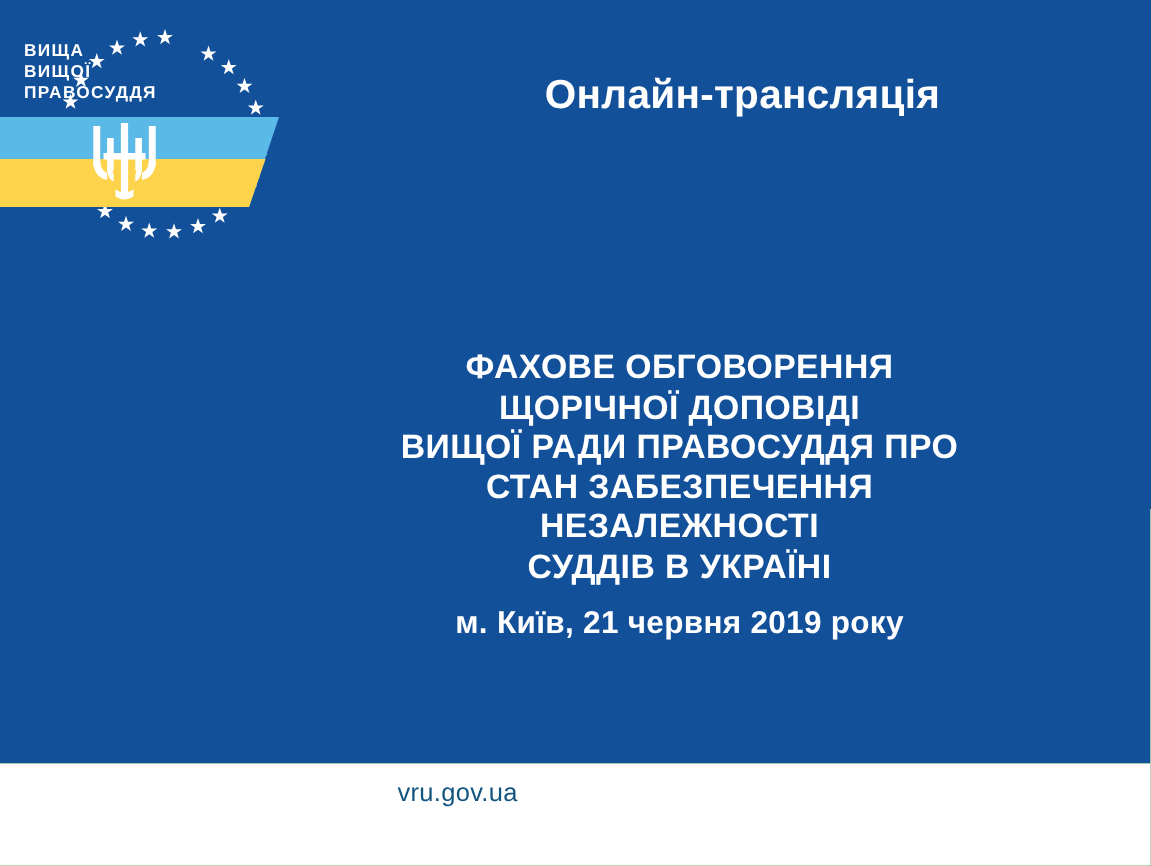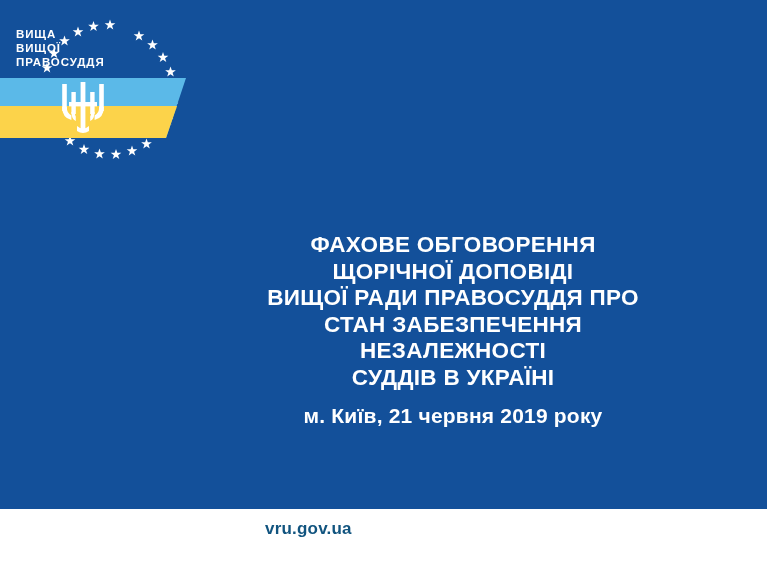--- a/index.html
+++ b/index.html
@@ -126,21 +126,21 @@
     width: 767px;
     height: 68px;
     background: #ffffff;
   }
   .footer-url {
     position: absolute;
     left: 265px;
     top: 519px;
     color: #11547F;
     font-family: "Liberation Sans", sans-serif;
-    font-weight: bold;
+    font-weight: normal;
     font-size: 17px;
     letter-spacing: 0.2px;
   }
 </style>
 </head>
 <body>
 
 <div class="slide">
 
   <div class="stage">
@@ -213,20 +213,21 @@
         </g>
       </svg>
 
       <div class="logo-text">
         <div>ВИЩА</div>
         <div>ВИЩОЇ</div>
         <div>ПРАВОСУДДЯ</div>
       </div>
     </div>
 
+    <div class="header-title">Онлайн-трансляція</div>
 
     <div class="title-block">
       <span class="tline">ФАХОВЕ ОБГОВОРЕННЯ</span>
       <span class="tline">ЩОРІЧНОЇ ДОПОВІДІ</span>
       <span class="tline">ВИЩОЇ РАДИ ПРАВОСУДДЯ ПРО</span>
       <span class="tline">СТАН ЗАБЕЗПЕЧЕННЯ</span>
       <span class="tline">НЕЗАЛЕЖНОСТІ</span>
       <span class="tline">СУДДІВ В УКРАЇНІ</span>
     </div>
 

